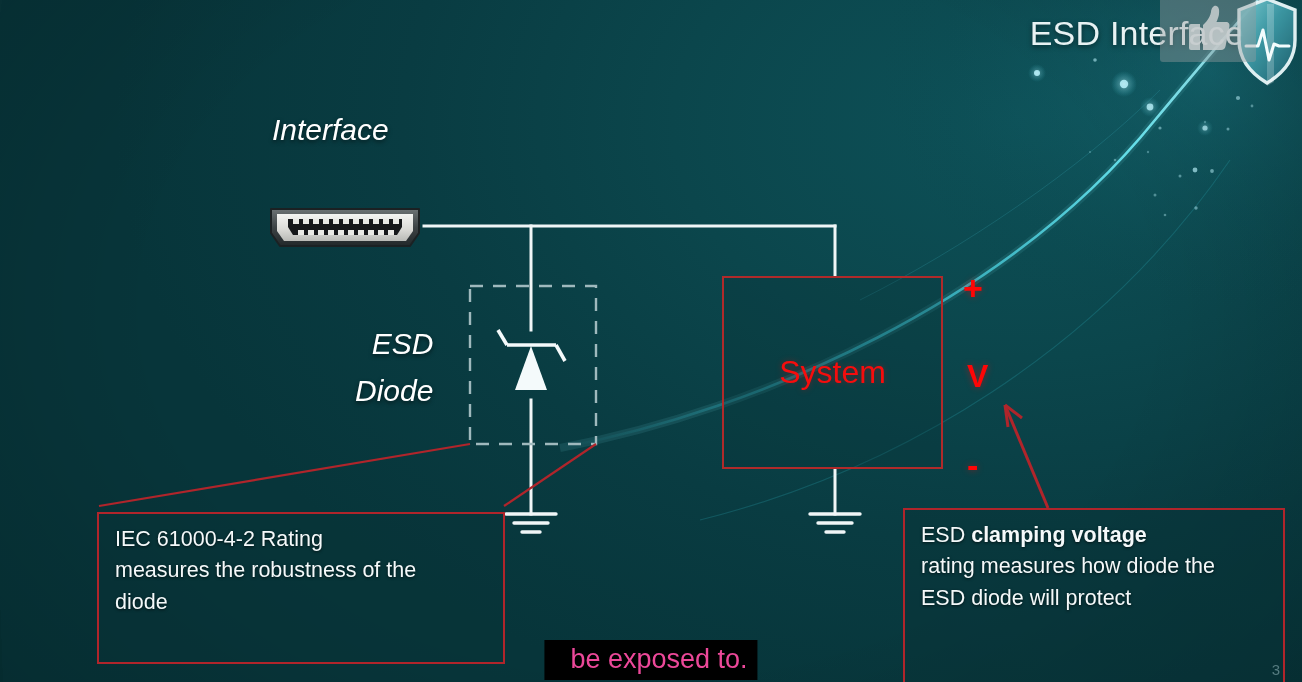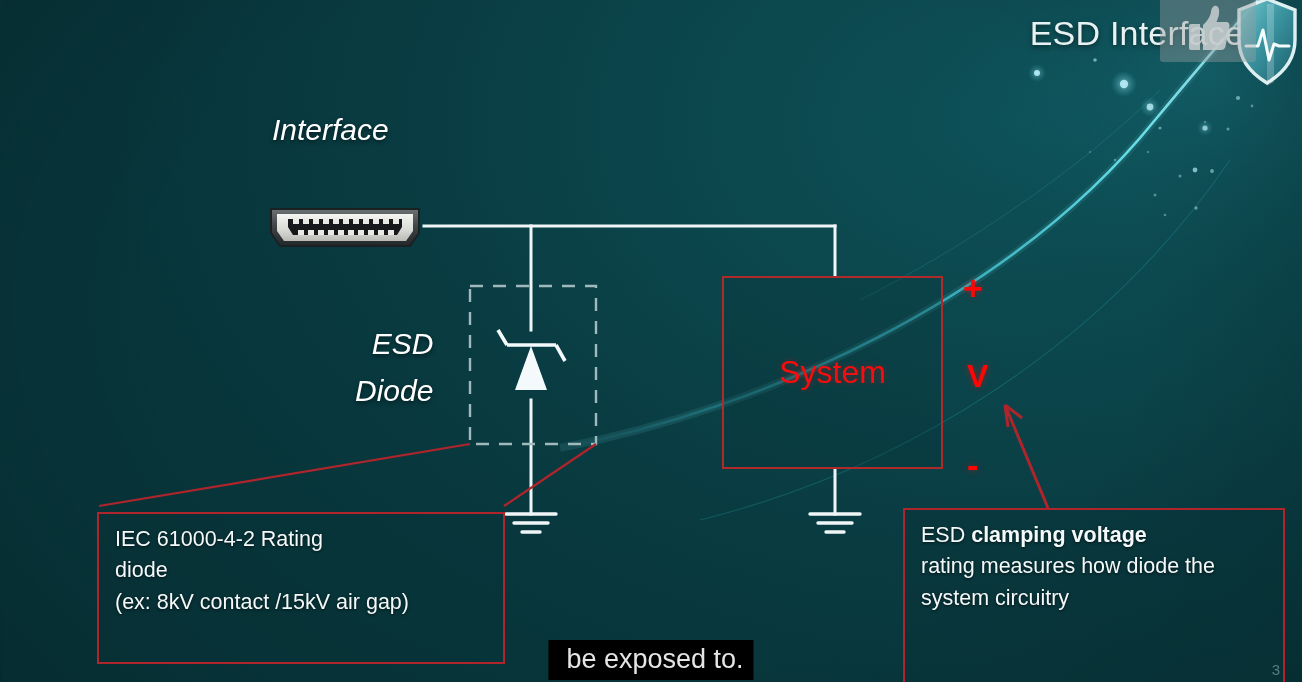--- a/index.html
+++ b/index.html
@@ -110,23 +110,23 @@
     text-shadow:0 1px 3px rgba(0,0,0,.65);
   }
   #callout-left  { left:97px; top:505px; width:408px; height:152px;margin-top:7px; }
   #callout-right { left:903px; top:508px; width:382px; height:176px; }
   .callout b { font-weight:700; }
 
   
   .caption {
     position:absolute; left:50%; transform:translateX(-50%);
     top:640px;
-    background:#000; color:#e5e5e5;
+    background:#000; color:#ec4899;
     font-size:27px; line-height:1.2;
-    padding:3px 10px 5px 18px;
+    padding:3px 10px 5px 26px;
     white-space:nowrap;
   }
 
   
   .page-num {
     position:absolute; right:22px; bottom:4px;
     color:#6f9498; font-size:15px; opacity:.75;
   }
 </style>
 </head>
@@ -324,27 +324,27 @@
   <div class="sys-box">
     <span>System</span>
   </div>
 
   <div class="polarity" id="marker-plus">+</div>
   <div class="polarity" id="marker-v">V</div>
   <div class="polarity" id="marker-minus">-</div>
 
   <div class="callout" id="callout-left">
     <div>IEC 61000-4-2 Rating</div>
+    <div>measures the robustness of the</div>
     <div>diode</div>
-    <div>(ex: 8kV contact /15kV air gap)</div>
   </div>
 
   <div class="callout" id="callout-right">
     <div><span>ESD </span><b>clamping voltage</b></div>
     <div>rating measures how diode the</div>
-    <div>system circuitry</div>
+    <div>ESD diode will protect</div>
   </div>
 
   <div class="caption">be exposed to.</div>
 
   <div class="page-num">3</div>
 
 </div>
 
 </body></html>

